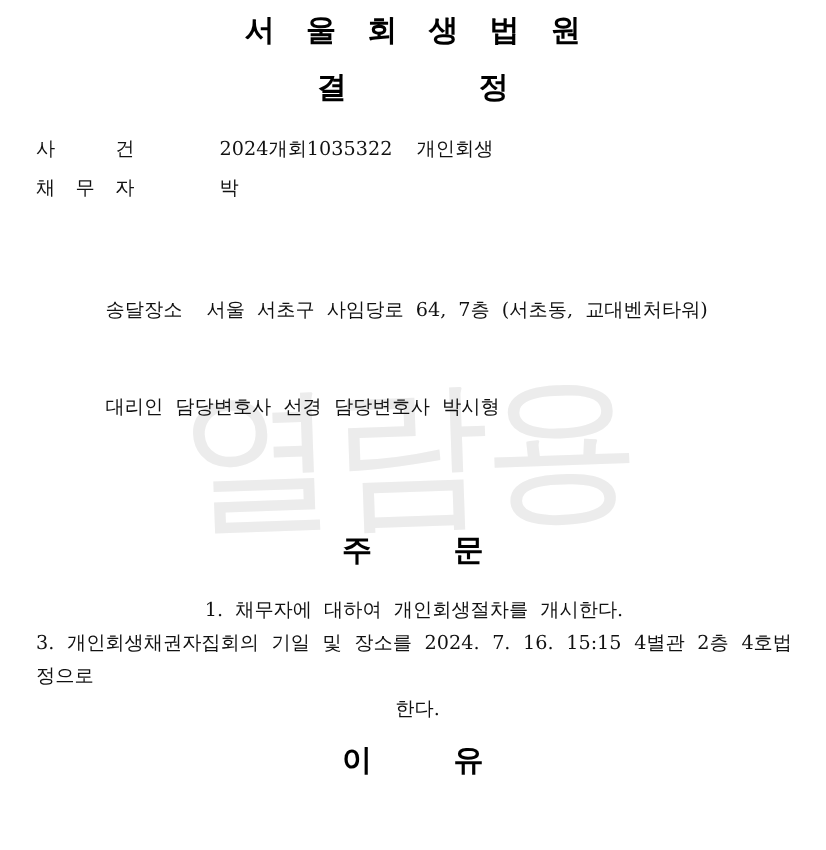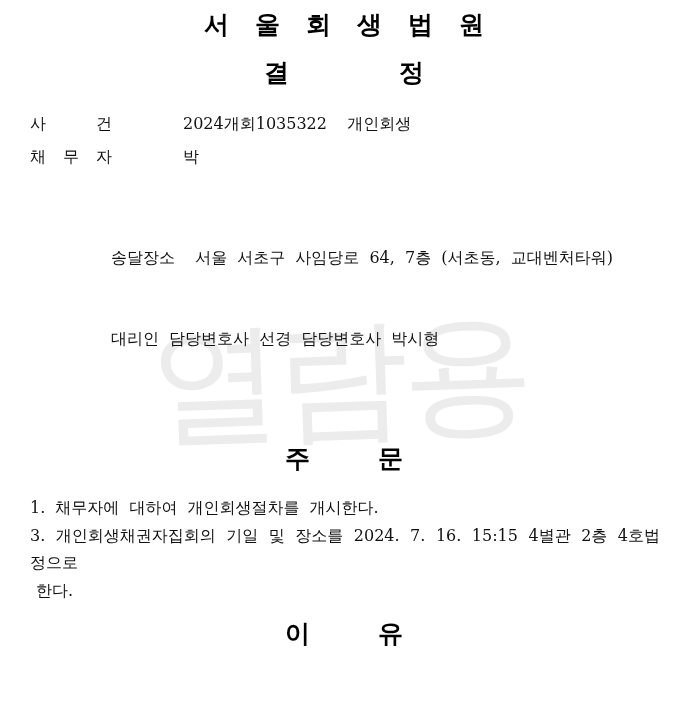--- a/index.html
+++ b/index.html
@@ -73,21 +73,21 @@
     display: flex;
     justify-content: space-between;
     flex: none;
   }
   .info-value {
     margin-left: 71px;
     white-space: pre-wrap;
     text-align: center;
   }
   .service-block {
-    margin: 21px 0 0 111px;
+    margin: 21px 0 0 88px;
     line-height: 27px;
     white-space: pre-wrap;
   }
   .section-heading {
     margin: 0;
     height: 32px;
     line-height: 32px;
     display: flex;
     justify-content: center;
     gap: 68px;
@@ -96,21 +96,21 @@
     font-weight: bold;
     color: #000000;
   }
   .section-heading.order { margin-top: 37px; }
   .section-heading.reason { margin-top: 14px; }
   .order-items {
     margin: 19px 28px 0 30px;
     width: 630px;
     line-height: 27.5px;
   }
-  .order-item { white-space: pre-wrap; }
+  .order-item { white-space: pre-wrap; text-align: center; }
   .justify-full {
     text-align: justify;
     text-align-last: justify;
   }
   .order-item.continuation {
     margin-left: 6px;
   }
   .reason-block {
     margin: 16px 28px 0 30px;
     width: 630px;

